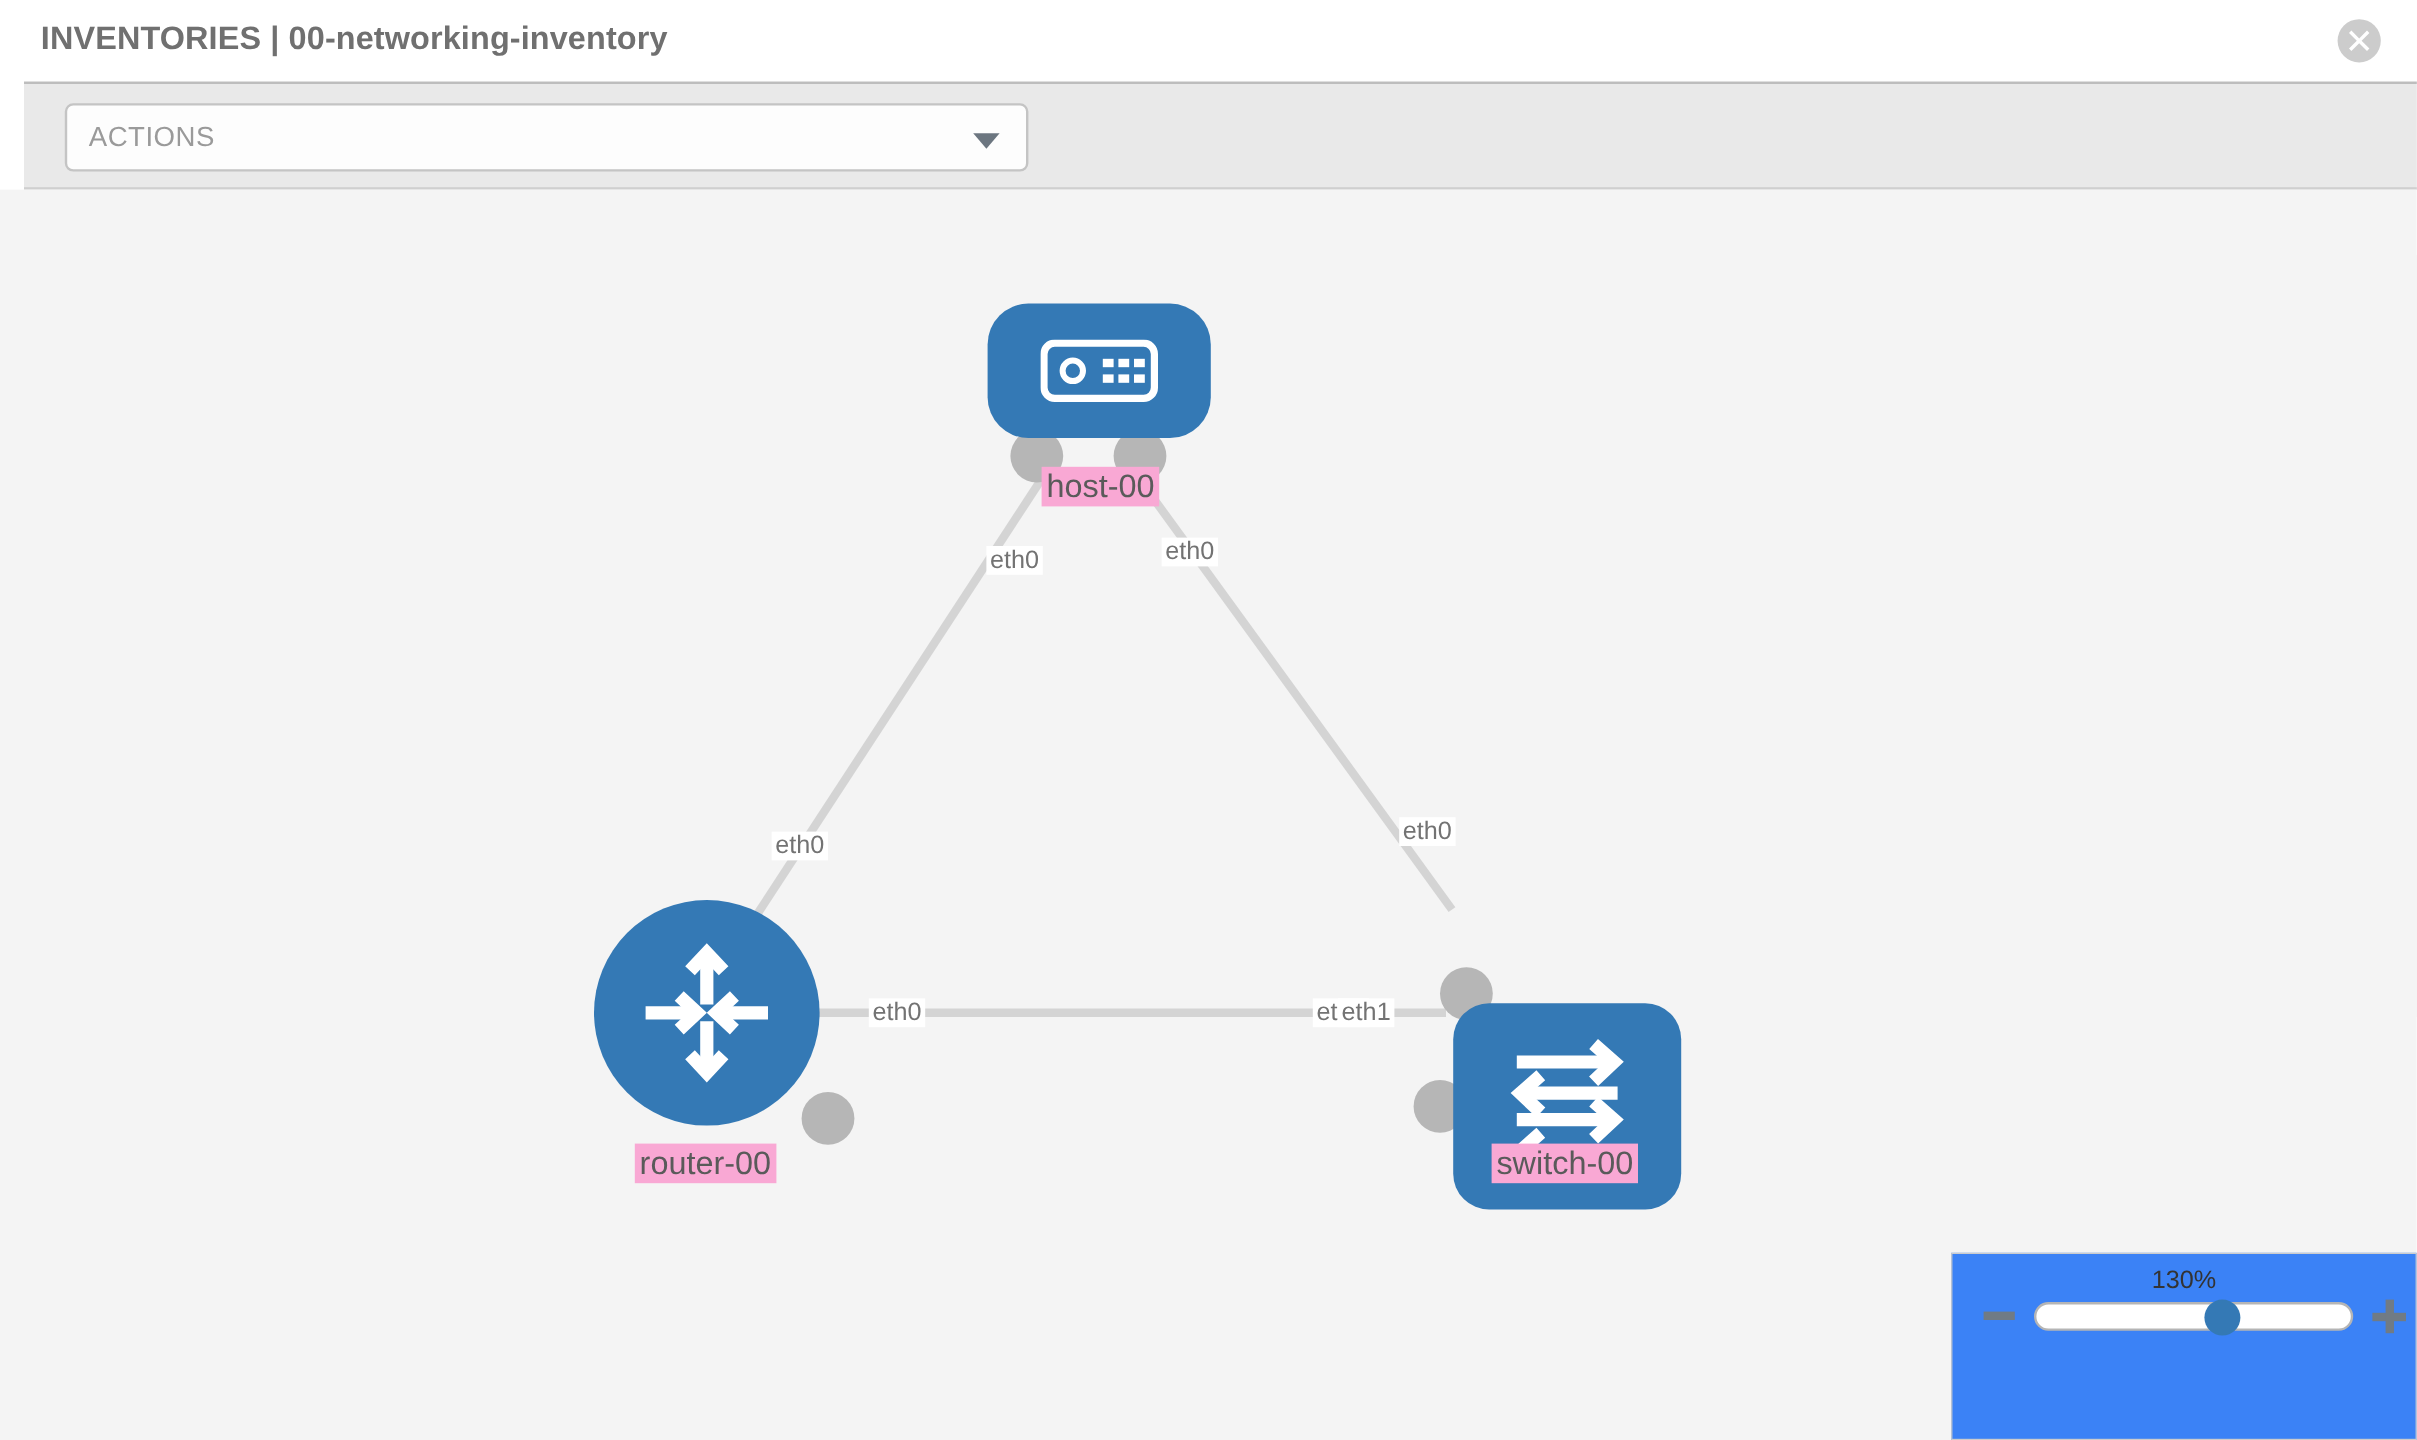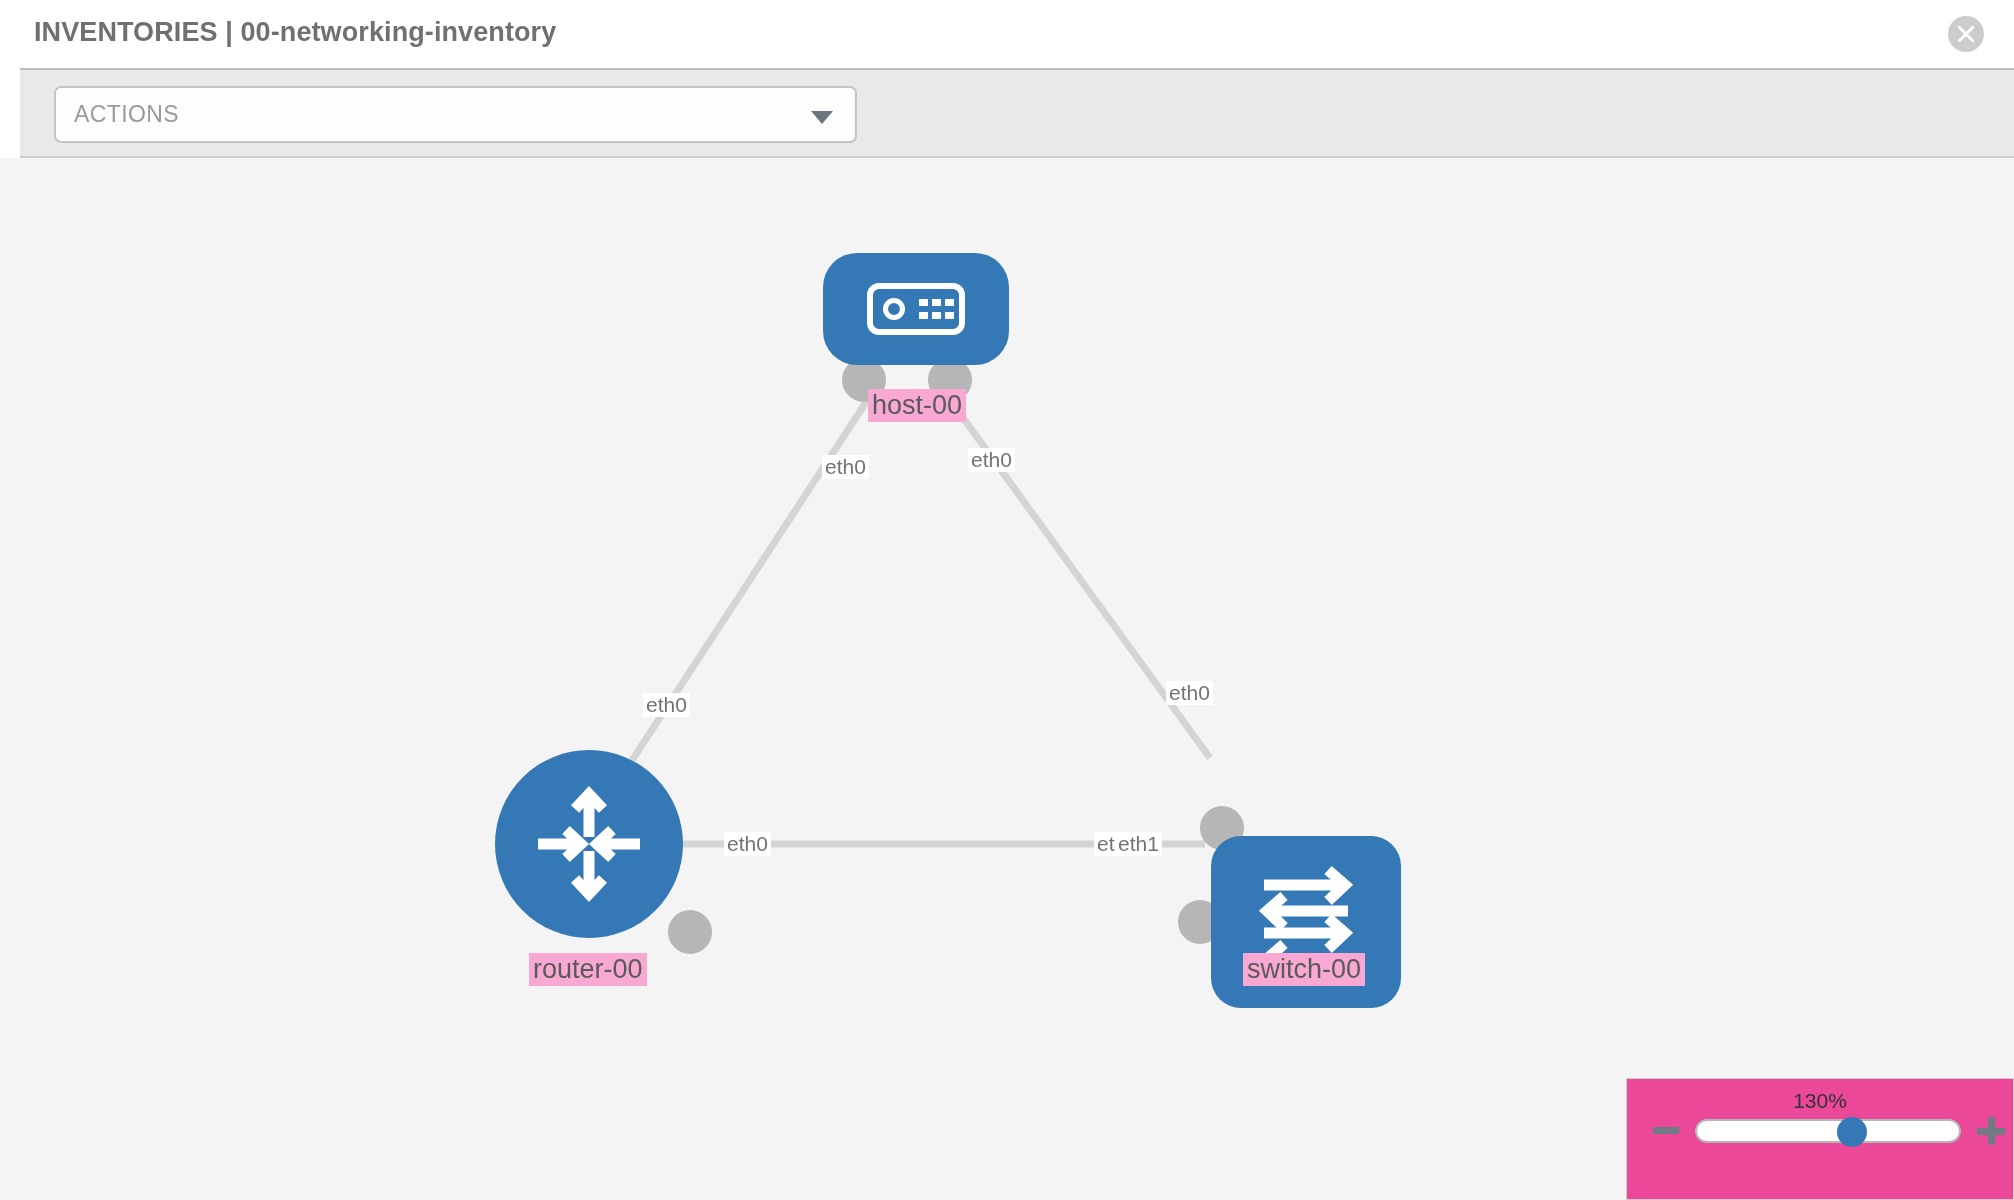--- a/index.html
+++ b/index.html
@@ -110,22 +110,22 @@
   
   .edge-label {
     position: absolute; white-space: nowrap;
     font-size: 21px; color: #737373;
     background: #ffffff; padding: 0 3px;
   }
 
   
   .zoom-panel {
     position: absolute; right: 0; bottom: 0;
-    width: 388px; height: 122px;
-    background: #ec4899;
+    width: 388px; height: 156px;
+    background: #3b82f6;
     border: 1px solid #cccccc;
   }
   .zoom-value {
     position: absolute; left: 0; right: 0; top: 10px;
     text-align: center; font-size: 21px; color: #333333;
   }
   .zoom-minus {
     position: absolute; left: 26px; top: 48px;
     width: 26px; height: 7px; background: #707b85; cursor: pointer;
   }

